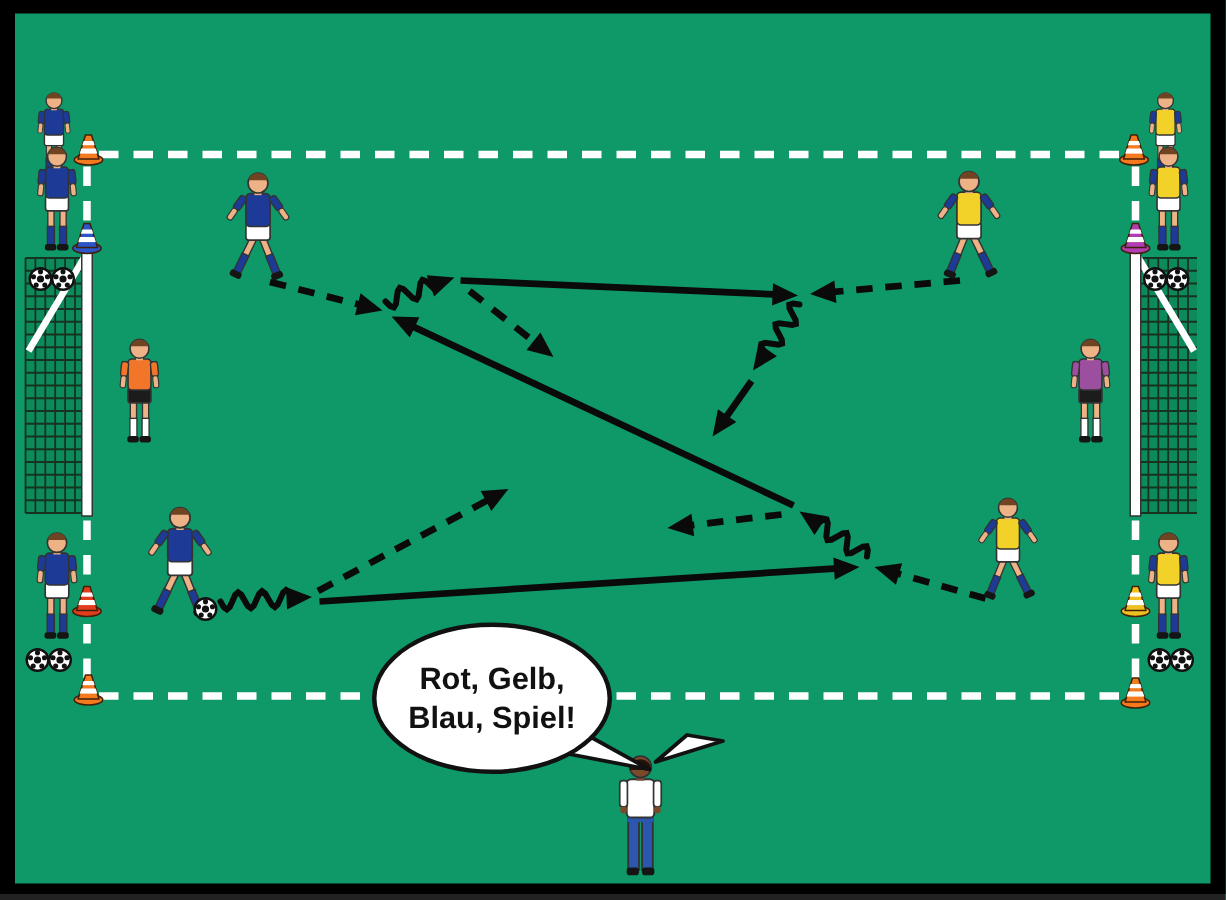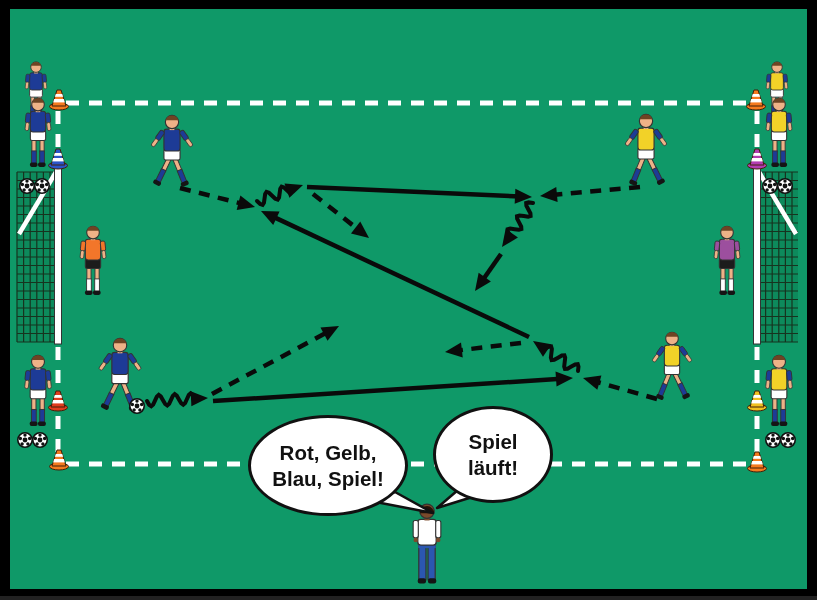--- a/index.html
+++ b/index.html
@@ -619,17 +619,13 @@
     <polygon points="7,12 47,6 85,27" fill="#fff" stroke="#111" stroke-width="2.5" stroke-linejoin="round"></polygon>
   </svg>
   <svg class="tail" style="left:430px;top:484px" width="58" height="28">
     <polygon points="28,6 52,10 7,24" fill="#fff" stroke="#111" stroke-width="2.5" stroke-linejoin="round"></polygon>
   </svg>
 
   <div class="bubble" style="left:248px;top:415px;width:154px;height:95px">
     <div class="line">Rot, Gelb,</div>
     <div class="line">Blau, Spiel!</div>
   </div>
-  <div class="bubble" style="left:433px;top:406px;width:114px;height:91px">
-    <div class="line">Spiel</div>
-    <div class="line">läuft!</div>
-  </div>
 </div>
 
 </body></html>

